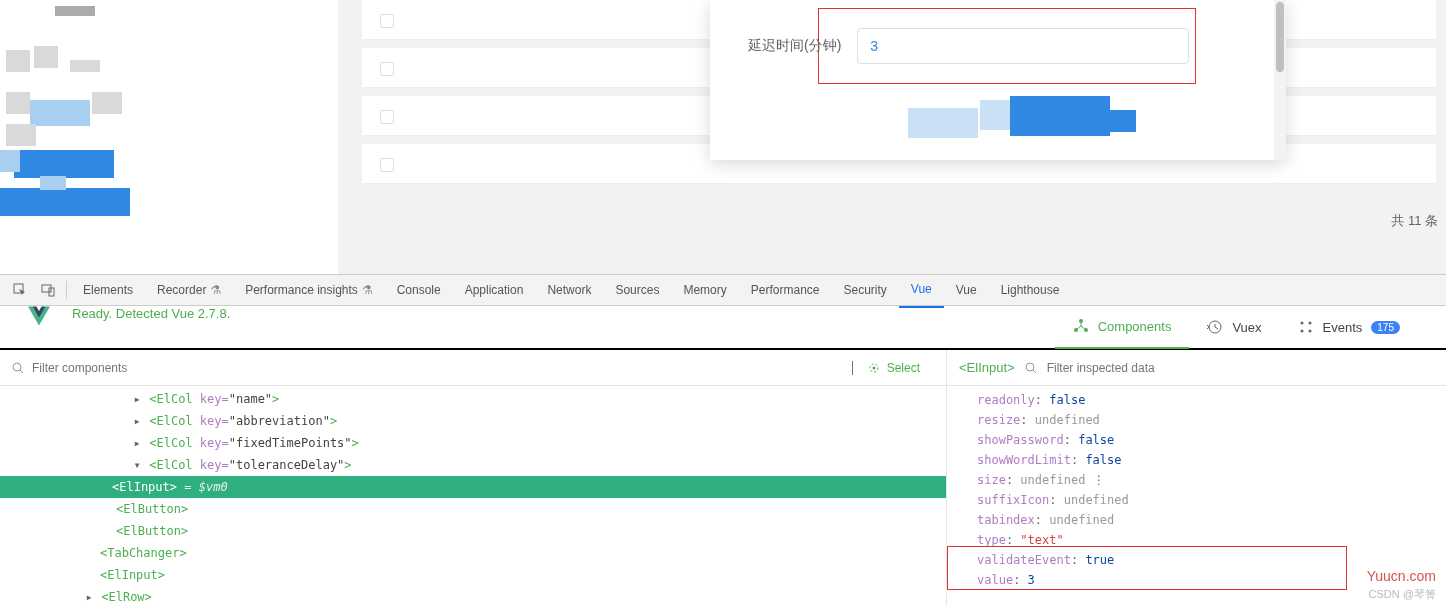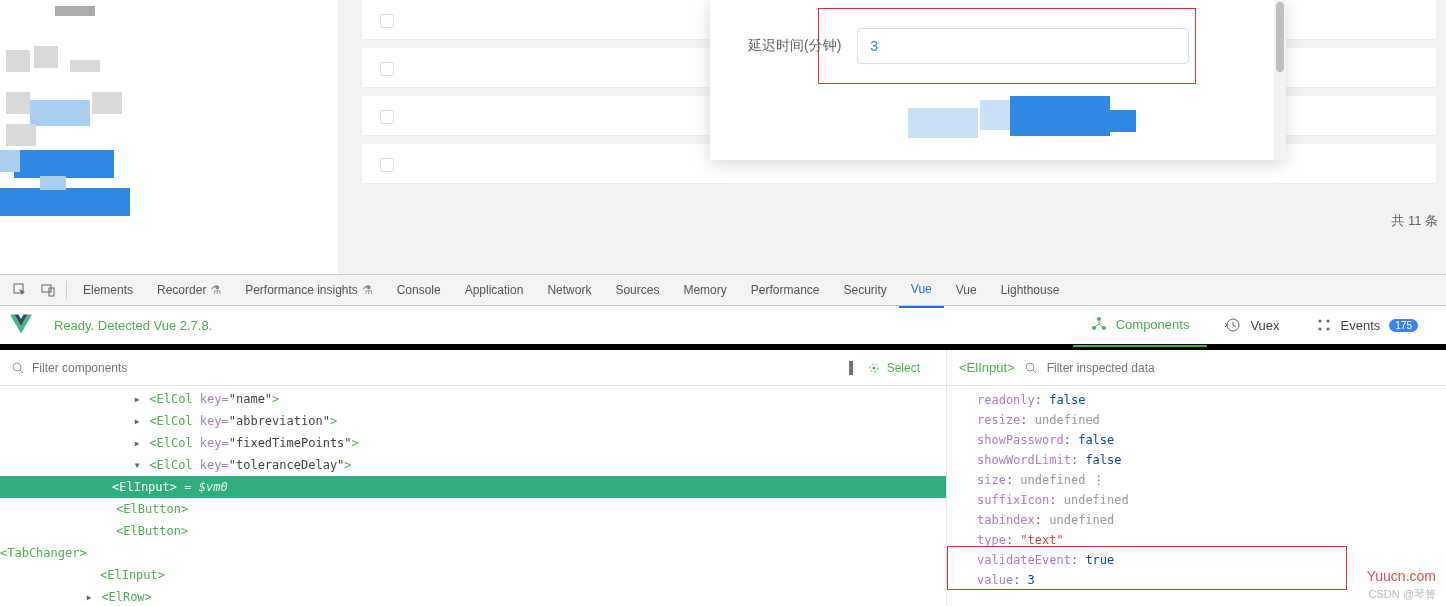--- a/index.html
+++ b/index.html
@@ -31,33 +31,33 @@
 
 
 .dt-tabs { height:32px; border-top:1px solid #ccc; border-bottom:1px solid #ccc; background:#f3f3f3; display:flex; align-items:center; padding:0 6px; font-size:12px; color:#555; }
 .dt-icon { width:16px; height:16px; margin:0 6px; display:flex; align-items:center; justify-content:center; }
 .dt-sep { width:1px; height:18px; background:#ccc; margin:0 4px; }
 .dt-tab { padding:0 12px; height:36px; display:flex; align-items:center; cursor:pointer; }
 .dt-tab.active { color:#1a73e8; border-bottom:2px solid #1a73e8; }
 .flask { color:#888; margin-left:4px; }
 
 
-.vue-bar { height:44px; border-bottom:6px solid #000000; display:flex; align-items:center; padding:0 10px; }
+.vue-bar { height:44px; border-bottom:2px solid #000000; display:flex; padding:0 28px; }
 .vue-logo { width:22px; margin-right:22px; }
 .vue-status { color:#4caf50; font-size:13px; }
 .vue-nav { margin-left:auto; display:flex; align-items:center; gap:0; }
 .vue-nav-item { display:flex; align-items:center; gap:9px; padding:0 18px; height:44px; font-size:13px; color:#444; cursor:pointer; }
 .vue-nav-item.active { color:#4caf50; border-bottom:2px solid #4caf50; }
 .badge { background:#3b82f6; color:#fff; border-radius:8px; padding:1px 6px; font-size:10px; }
 
 
 .filter-row { height:36px; display:flex; align-items:stretch; border-bottom:1px solid #e5e5e5; }
 .filter-left { flex:1; display:flex; align-items:center; padding:0 12px; gap:8px; }
 .filter-input { border:none; outline:none; font-size:12px; color:#888; flex:1; }
-.select-btn { display:flex; align-items:center; gap:6px; padding:0 14px; color:#4caf50; font-size:12px; cursor:pointer; border-left:4px solid #737373; }
+.select-btn { display:flex; align-items:center; gap:6px; padding:0 14px; color:#4caf50; font-size:12px; cursor:pointer; border-left:1px solid #737373; }
 .filter-right { width:500px; border-left:1px solid #e5e5e5; display:flex; align-items:center; padding:0 12px; gap:10px; }
 .comp-tag { color:#4caf50; font-size:13px; }
 
 
 .bottom { display:flex; height:220px; }
 .tree { flex:1; overflow:auto; font-family:Menlo,Consolas,monospace; font-size:12px; padding-top:2px; position:relative; }
 .tree-line { white-space:pre; line-height:22px; height:22px; }
 .tree-line .tri { display:inline-block; width:10px; text-align:center; color:#666; cursor:pointer; }
 .tag { color:#4caf50; }
 .attr-k { color:#b07cc6; }
@@ -227,21 +227,21 @@
 
 <div class="bottom">
   <div class="tree">
     <div class="tree-line" style="padding-left:132px"><span class="tri">▸</span> <span class="tag">&lt;ElCol</span> <span class="attr-k">key=</span><span class="attr-v">"name"</span><span class="tag">&gt;</span></div>
     <div class="tree-line" style="padding-left:132px"><span class="tri">▸</span> <span class="tag">&lt;ElCol</span> <span class="attr-k">key=</span><span class="attr-v">"abbreviation"</span><span class="tag">&gt;</span></div>
     <div class="tree-line" style="padding-left:132px"><span class="tri">▸</span> <span class="tag">&lt;ElCol</span> <span class="attr-k">key=</span><span class="attr-v">"fixedTimePoints"</span><span class="tag">&gt;</span></div>
     <div class="tree-line" style="padding-left:132px"><span class="tri">▾</span> <span class="tag">&lt;ElCol</span> <span class="attr-k">key=</span><span class="attr-v">"toleranceDelay"</span><span class="tag">&gt;</span></div>
     <div class="tree-line sel-line" style="padding-left:112px"><span class="tag">&lt;ElInput&gt;</span><span class="vm"> = $vm0</span></div>
     <div class="tree-line" style="padding-left:116px"><span class="tag">&lt;ElButton&gt;</span></div>
     <div class="tree-line" style="padding-left:116px"><span class="tag">&lt;ElButton&gt;</span></div>
-    <div class="tree-line" style=""><span class="tag">&lt;TabChanger&gt;</span></div>
+    <div class="tree-line" style="padding-left:100px"><span class="tag">&lt;TabChanger&gt;</span></div>
     <div class="tree-line" style="padding-left:100px"><span class="tag">&lt;ElInput&gt;</span></div>
     <div class="tree-line" style="padding-left:84px"><span class="tri">▸</span> <span class="tag">&lt;ElRow&gt;</span></div>
   </div>
 
   <div class="insp">
     <div class="insp-hl"></div>
 
   <div class="insp-line"><span class="pk">readonly</span><span class="colon">: </span><span class="pv-b">false</span></div>
       <div class="insp-line"><span class="pk">resize</span><span class="colon">: </span><span class="pv-u">undefined</span></div>
       <div class="insp-line"><span class="pk">showPassword</span><span class="colon">: </span><span class="pv-b">false</span></div>

